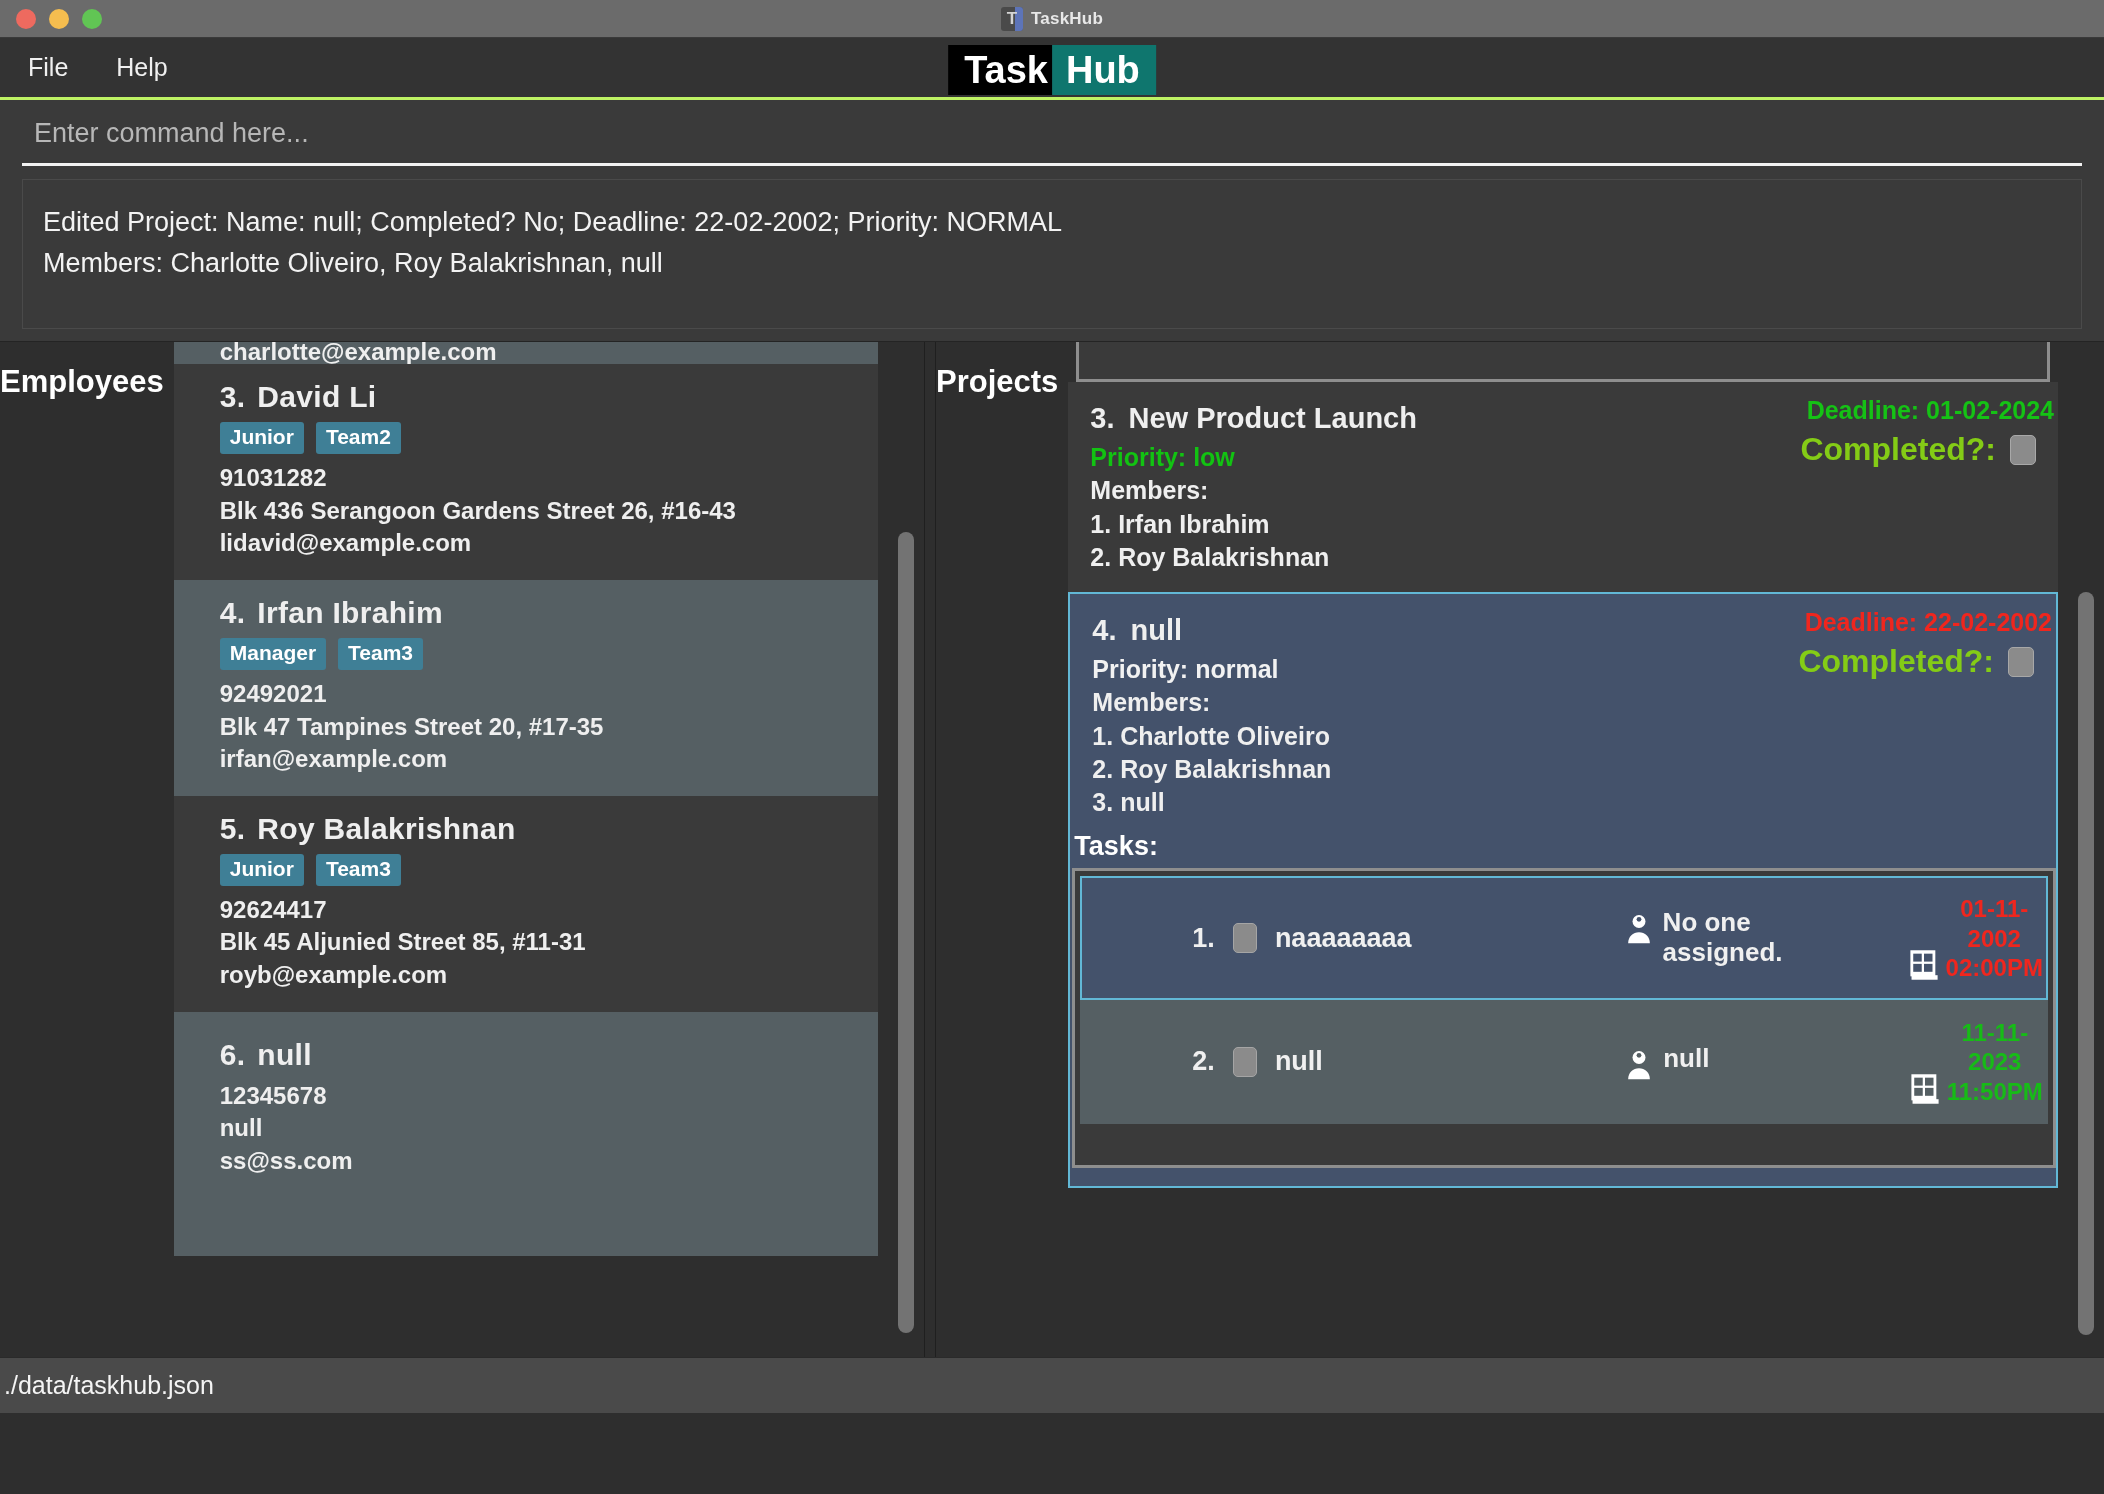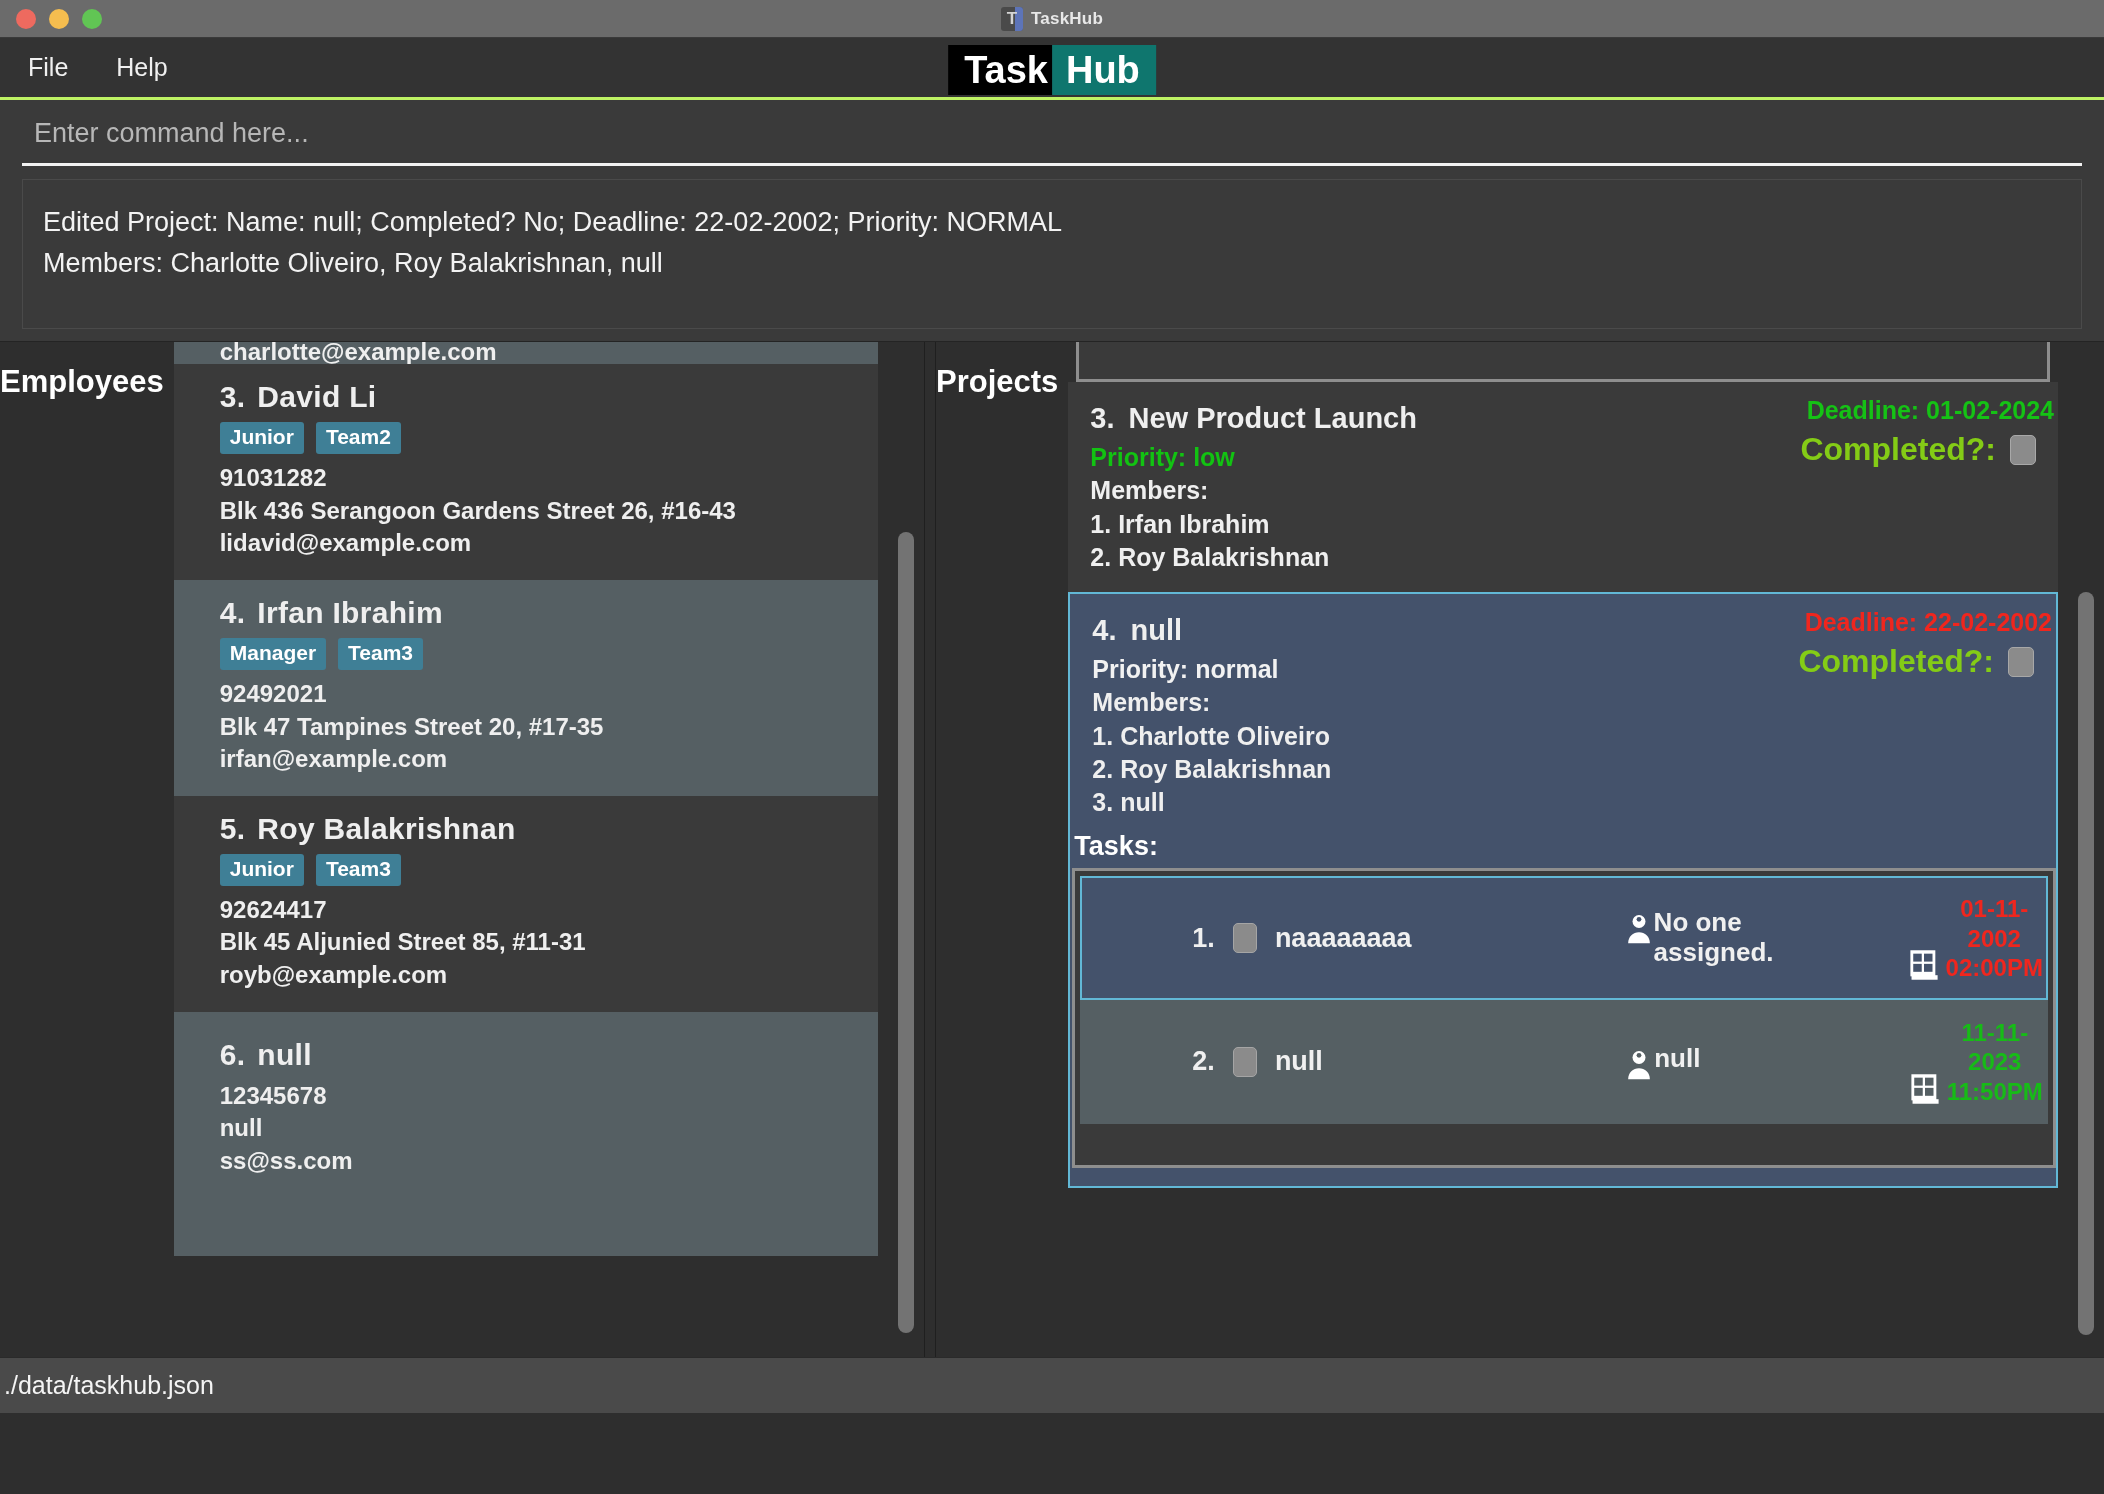--- a/index.html
+++ b/index.html
@@ -203,21 +203,21 @@
     display: flex; align-items: center; gap: 18px;
     padding-left: 110px; width: 600px;
   }
   .task-idx { font-size: 27px; }
   .task-check {
     width: 24px; height: 30px;
     background: #8b8b8b; border: 1px solid #a5a5a5; border-radius: 5px;
   }
   .task-title { font-size: 27px; }
   .task-assignee {
-    display: flex; align-items: flex-start; gap: 2px;
+    display: flex; align-items: flex-start; gap: 11px;
     width: 320px;
   }
   .task-assignee-text { font-size: 26px; line-height: 1.15; max-width: 210px; }
   .task-date { display: flex; align-items: flex-end; gap: 4px; }
   .task-date-text { font-size: 24px; line-height: 1.22; text-align: center; }
   .task-date-text.red { color: #f0261e; }
   .task-date-text.green { color: #17bb17; }
 
   .icon-person { width: 26px; height: 32px; flex: 0 0 26px; margin-top: 4px; }
   .icon-cal { width: 30px; height: 34px; flex: 0 0 30px; margin-top: 2px; }

